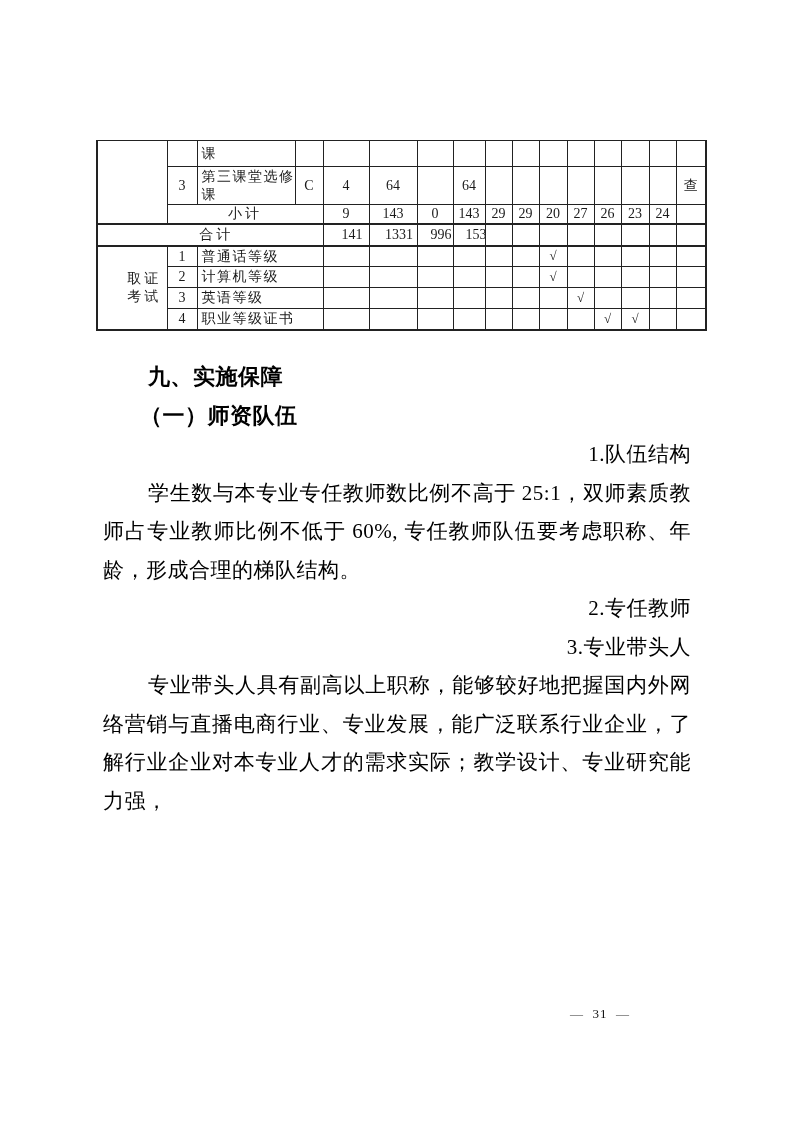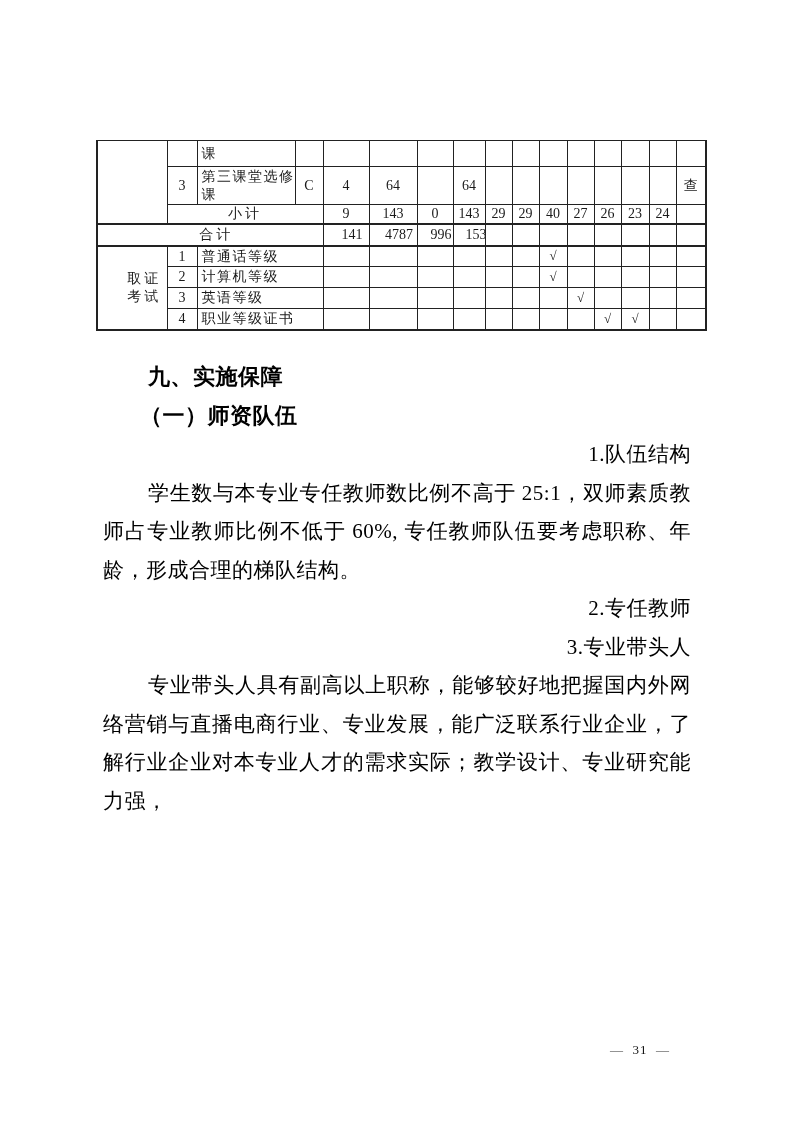--- a/index.html
+++ b/index.html
@@ -73,22 +73,22 @@
   }
   .h-item {
     font-size:21px;
     text-indent:45px;
     text-align:right;
   }
   .para { text-indent:45px; }
 
   
   .footer {
-    position:absolute; left:570px; top:1042px; width:140px;
-    text-align:center;
+    position:absolute; left:570px; top:1006px; width:140px;
+    text-align:left;
     font-size:13px;
     letter-spacing:1px;
     color:#111;
   }
   .footer .dash { color:#555; }
 </style>
 </head>
 <body>
 
 <div class="page">
@@ -149,31 +149,31 @@
           <td>查</td>
         </tr>
         <tr class="r3">
           <td colspan="3" class="sum">小计</td>
           <td>9</td>
           <td>143</td>
           <td>0</td>
           <td>143</td>
           <td>29</td>
           <td>29</td>
-          <td>40</td>
+          <td>20</td>
           <td>27</td>
           <td>26</td>
           <td>23</td>
           <td>24</td>
           <td></td>
         </tr>
         <tr class="r4">
           <td colspan="4" class="sum">合计</td>
           <td>141</td>
-          <td>4787</td>
+          <td>1331</td>
           <td>996</td>
           <td>1531</td>
           <td></td>
           <td></td>
           <td></td>
           <td></td>
           <td></td>
           <td></td>
           <td></td>
           <td></td>

